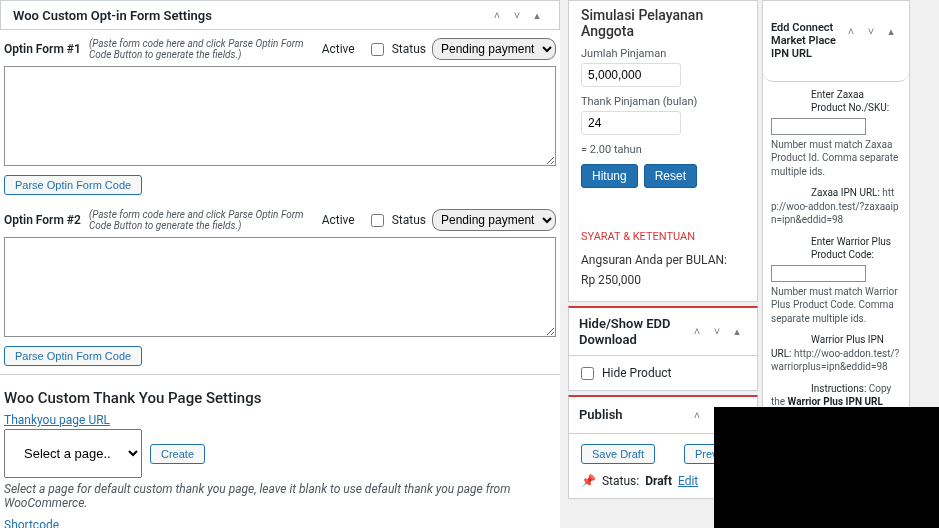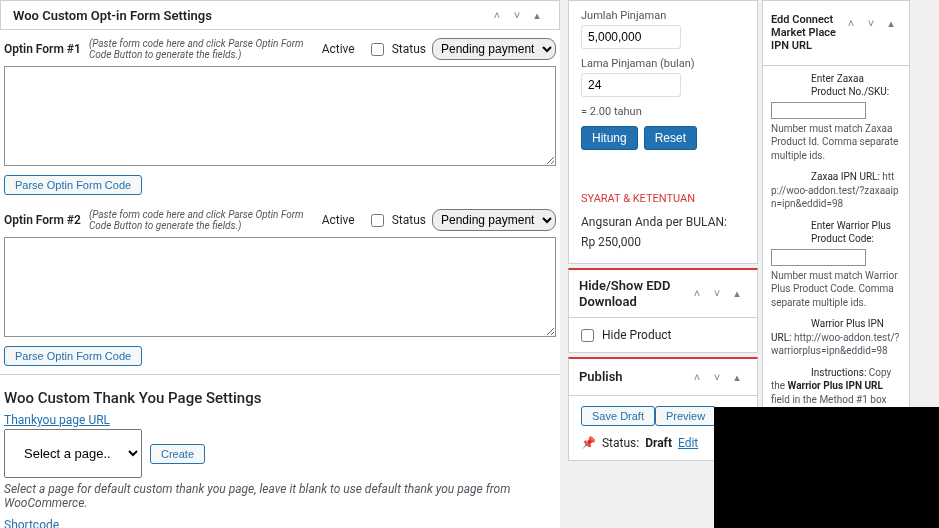--- a/index.html
+++ b/index.html
@@ -230,21 +230,21 @@
     padding: 10px 12px;
   }
   .hide-product {
     display: flex;
     align-items: center;
     gap: 8px;
     font-size: 12px;
   }
   .pub-btns {
     display: flex;
-    justify-content: flex-start;
+    justify-content: space-between;
     margin-bottom: 10px;
   }
   .pub-btns .btn { margin-top: 0; }
   .pub-status {
     font-size: 12px;
     display: flex;
     align-items: center;
     gap: 6px;
   }
   .pub-status a { color: #2271b1; text-decoration: underline; }
@@ -257,22 +257,23 @@
     width: 148px;
   }
   .r-panel {
     background: #fff;
     border: 1px solid #ccd0d4;
   }
   .r-header {
     display: flex;
     justify-content: center;
     align-items: flex-start;
-    padding: 12px 8px;
+    padding: 20px 8px;
     border-bottom: 1px solid #ccd0d4;
+    border-radius: 10px;
   }
   .r-header h3 {
     font-size: 11px;
     font-weight: 600;
     line-height: 1.2;
   }
   .r-body {
     padding: 6px 8px;
     font-size: 10px;
     color: #50575e;
@@ -382,26 +383,27 @@
         <button class="btn" style="margin-top:0;">Copy</button>
       </div>
 
     </div>
   </div>
 </div>
 
 <div class="mid-col">
   <div class="mid-panel">
     <div class="sim-wrap">
+      <div class="sim-title">Simulasi Pelayanan Anggota</div>
       <div class="sim-group">
         <div class="sim-label">Jumlah Pinjaman</div>
         <input class="sim-input" value="5,000,000" style="">
       </div>
       <div class="sim-group">
-        <div class="sim-label">Lama Pinjaman (bulan)</div>
+        <div class="sim-label">Thank Pinjaman (bulan)</div>
         <input class="sim-input" value="24" style="">
       </div>
       <div class="sim-eq">= 2.00 tahun</div>
       <div class="sim-btns">
         <button class="pbtn">Hitung</button>
         <button class="pbtn">Reset</button>
       </div>
       <div class="syarat">SYARAT &amp; KETENTUAN</div>
       <div class="angs">Angsuran Anda per BULAN:</div>
       <div class="angs-val">Rp 250,000</div>

